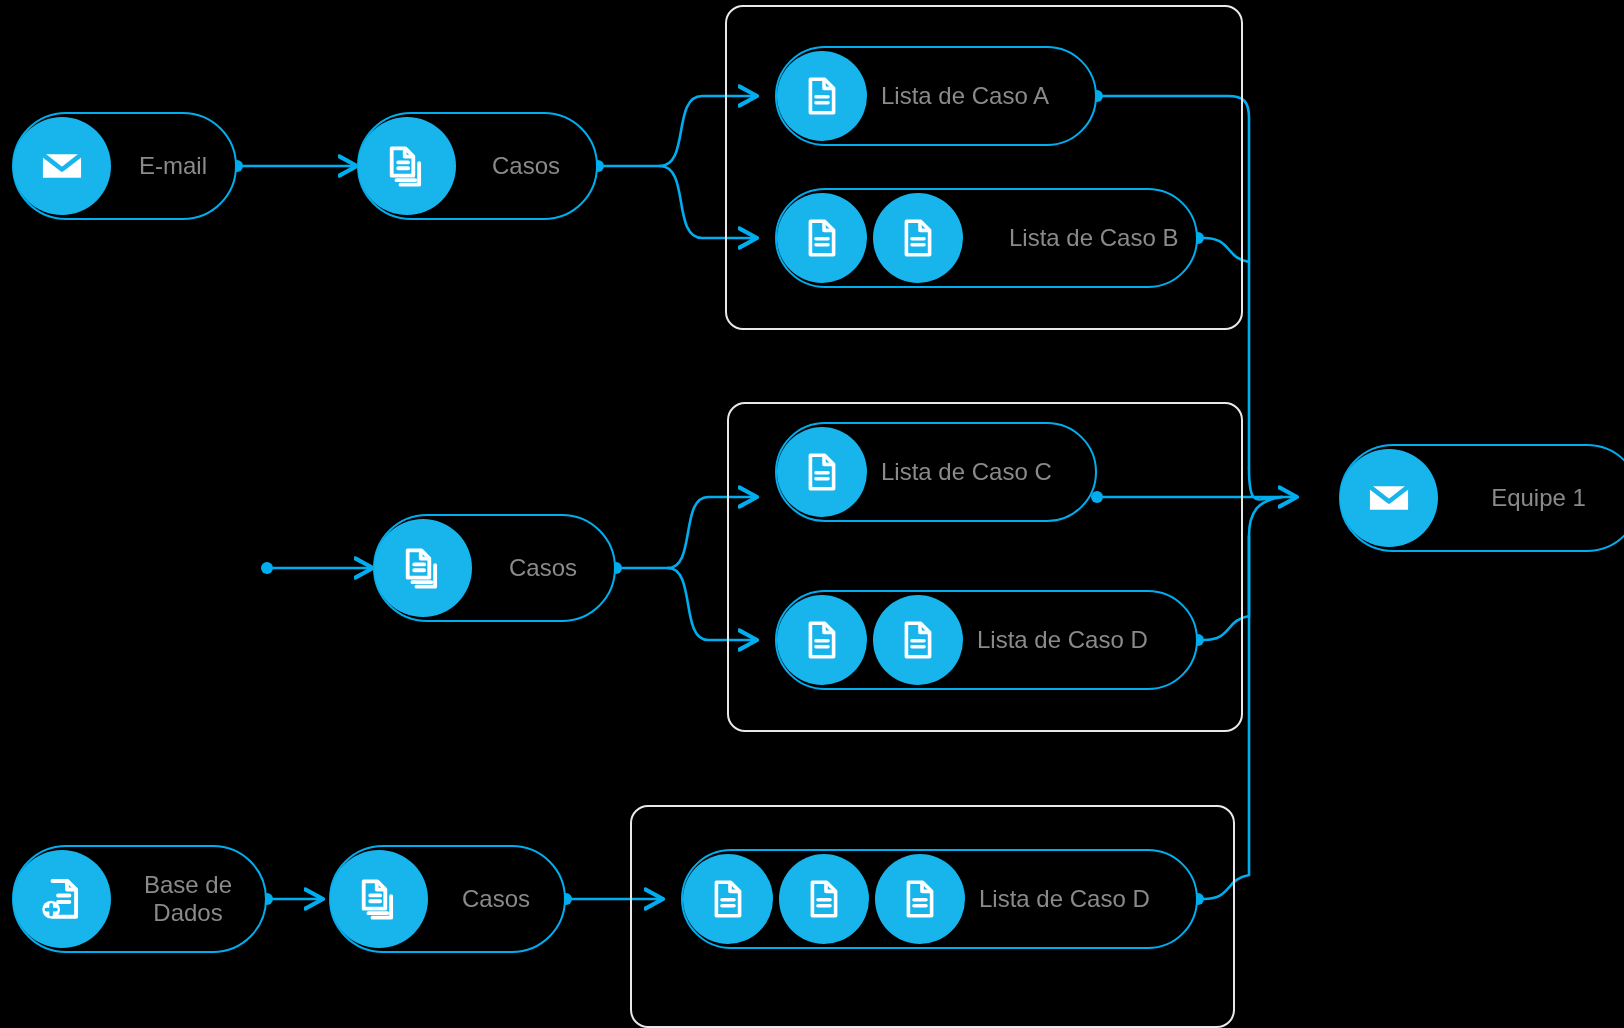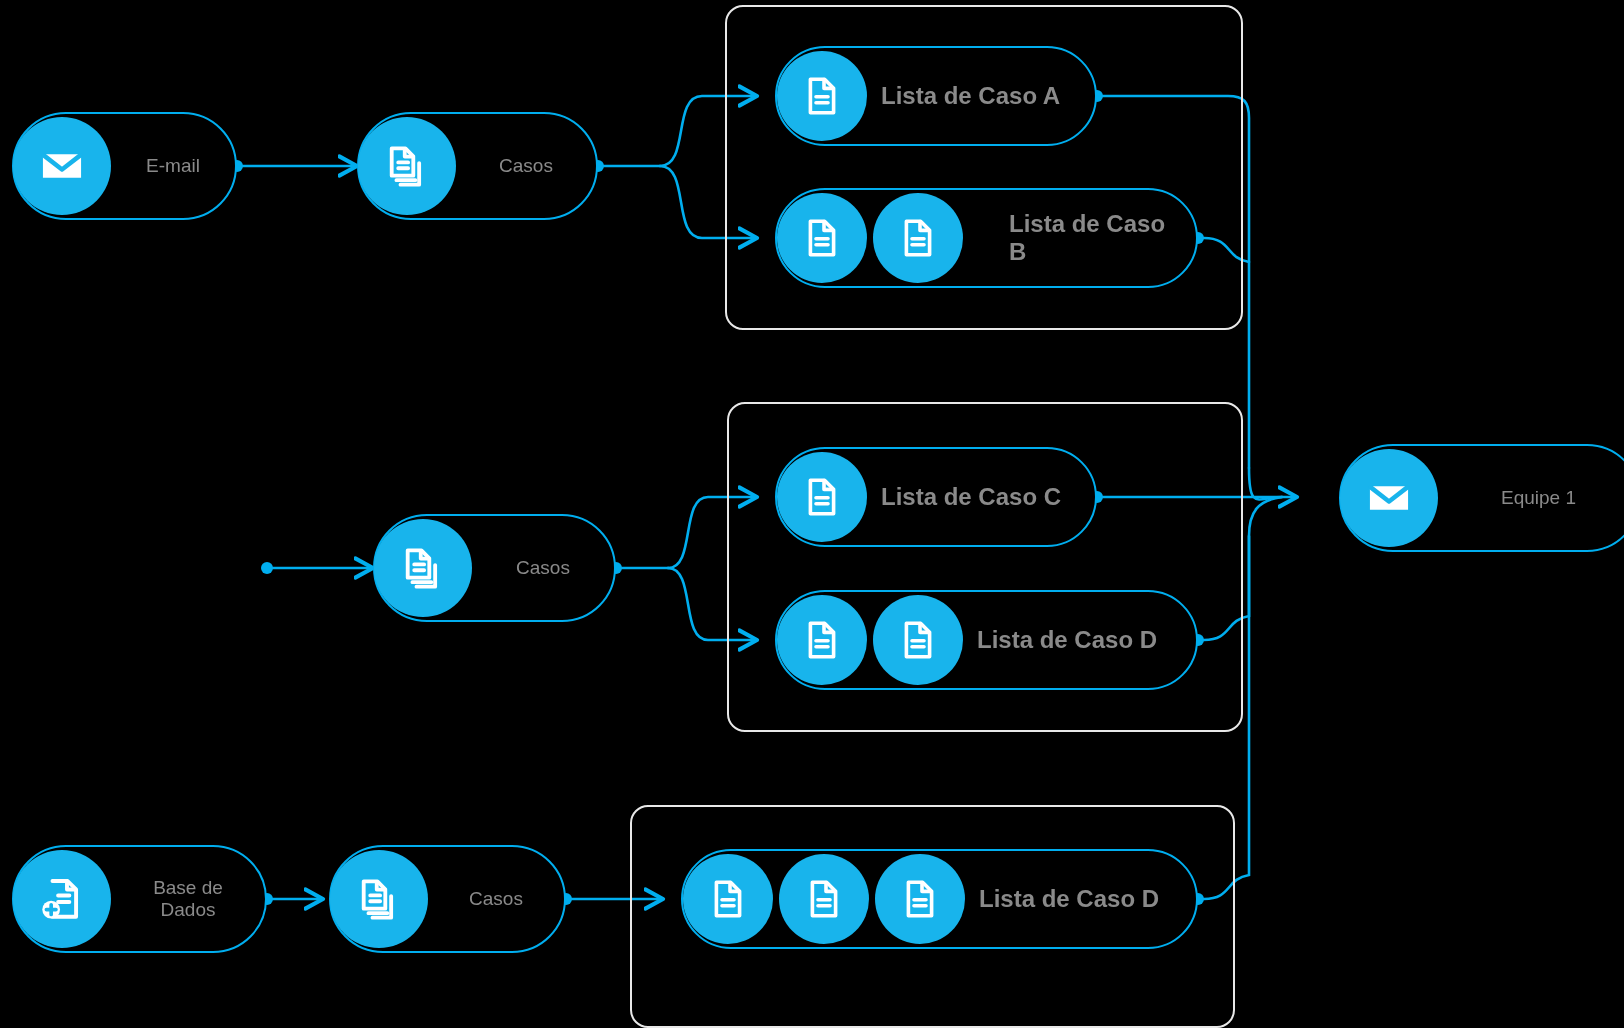--- a/index.html
+++ b/index.html
@@ -50,23 +50,23 @@
     line-height:1.18;
     flex:1 1 auto;
     text-align:center;
     padding:0 10px;
   }
   .node.lbl-left .node-label{text-align:left;padding-left:14px;}
 
   
   .big{height:108px;}
   .big .ic{width:98px;height:98px;margin-left:-1px;}
-  .big .node-label{font-size:19px;}
-
-  .mid{height:100px;font-weight:bold;}
+  .big .node-label{font-size:24px;}
+
+  .mid{height:100px;}
   .mid .ic{width:90px;height:90px;}
   .mid .node-label{font-size:24px;}
 
   svg.glyph{display:block;}
 </style>
 </head>
 <body>
 
 <div id="stage">
 
@@ -188,21 +188,21 @@
           <path d="M5.2 4.2h6.1l3.5 3.5v8.6H5.2z"></path>
           <path d="M7.3 18.3h8.4M9.1 20.3h8.3v-9.6"></path>
           <path d="M11.0 4.4v3.4h3.5"></path>
           <path d="M8.1 10.4h4.4M8.1 13.0h4.4"></path>
         </svg>
       </span>
     </div>
     <span class="node-label">Casos</span>
   </div>
 
-  <div class="node mid lbl-left" style="left:775px;top:447px;width:322px;">
+  <div class="node mid lbl-left" style="left:775px;top:422px;width:322px;">
     <div class="icons">
       <span class="ic">
         <svg class="glyph" width="48" height="48" viewBox="0 0 24 24" fill="none" stroke="#fff" stroke-width="1.8" stroke-linecap="round" stroke-linejoin="round">
           <path d="M6.2 3.6h7.1l4.5 4.5v12.3H6.2z"></path>
             <path d="M13.0 3.8v4.4h4.5"></path>
           <path d="M9.0 12.4h6.0M9.0 15.4h6.0"></path>
         </svg>
       </span>
     </div>
     <span class="node-label">Lista de Caso C</span>

